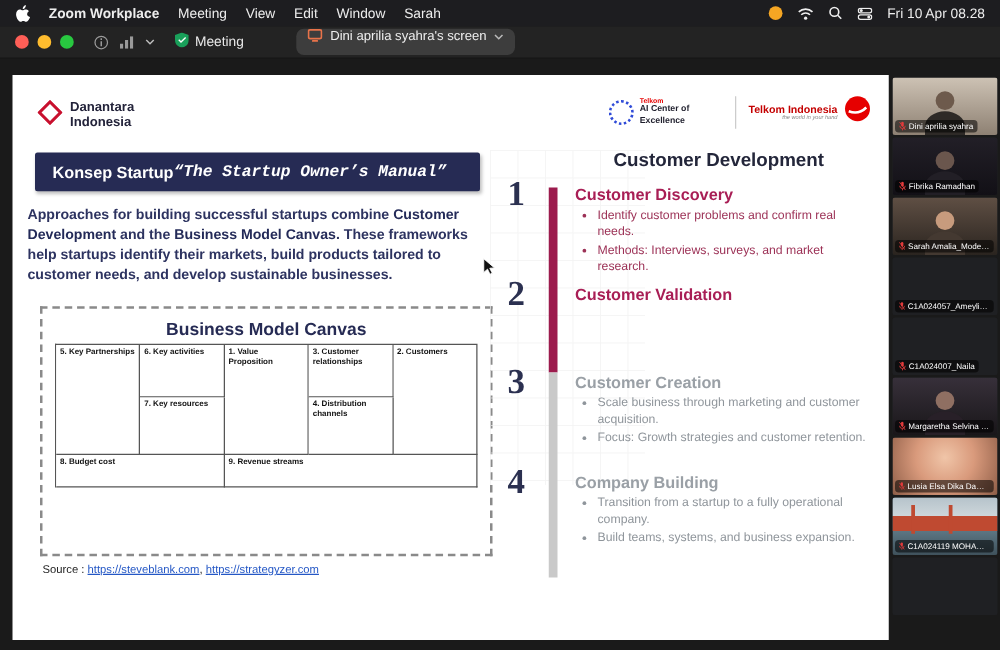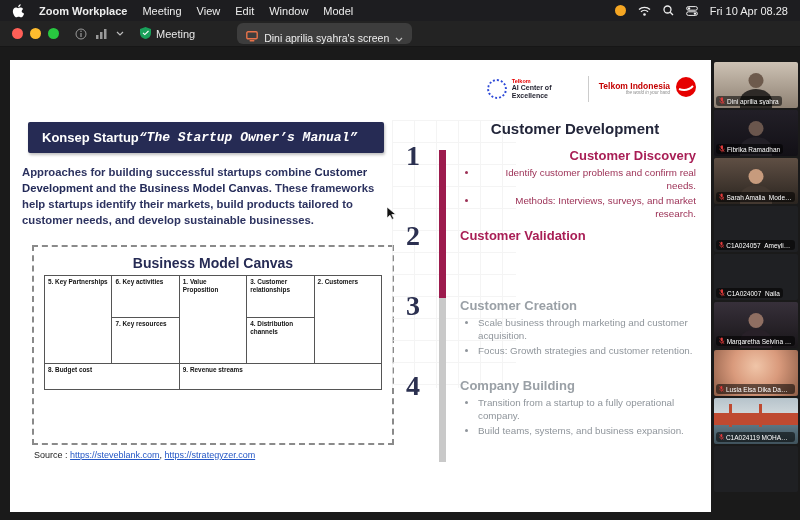--- a/index.html
+++ b/index.html
@@ -17,21 +17,21 @@
   .orange-dot { width:11px; height:11px; border-radius:50%; background:#f5a623; display:inline-block; }
   .mb-clock { white-space:nowrap; }
 
   
   .zoombar { position:absolute; top:21px; left:0; right:0; height:26px; background:#232323;
     border-bottom:1px solid #161616; display:flex; align-items:center; padding:0 12px; z-index:29; }
   .tl { width:11px; height:11px; border-radius:50%; margin-right:7px; display:inline-block; }
   .tl.red{background:#ff5f57;} .tl.yellow{background:#febc2e;} .tl.green{background:#28c840;}
   .zb-ic { display:flex; align-items:center; margin-left:9px; }
   .zb-meeting { display:flex; align-items:center; gap:5px; margin-left:16px; color:#e8e8e8; font-size:11px; }
-  .screen-tab { display:flex; align-items:flex-end; gap:6px; margin-left:42px; background:#3d3d3d;
+  .screen-tab { display:flex; align-items:flex-start; gap:6px; margin-left:42px; background:#3d3d3d;
     border-radius:6px; height:21px; padding:0 9px; color:#eee; font-size:10.5px; }
 
   
   .stage { position:absolute; top:47px; left:0; right:0; bottom:0; background:#1a1a1a; }
 
   
   .slide { position:absolute; left:10px; top:13px; width:701px; height:452px; background:#ffffff; overflow:hidden; }
 
   .logo-danantara { position:absolute; left:20px; top:20px; display:flex; align-items:center; gap:6px; }
   .ld-text { display:flex; flex-direction:column; font-weight:bold; font-size:10.5px; line-height:1.1; color:#23233a; }
@@ -77,21 +77,21 @@
     background-size:22px 22px; opacity:.7; }
   .cd-title { position:absolute; left:440px; top:60px; width:250px; text-align:center;
     font-size:15px; font-weight:bold; color:#23263a; }
   .big-num { position:absolute; left:385px; width:36px; text-align:center;
     font-family:"Liberation Serif", serif; font-size:28px; font-weight:bold; color:#2b3050; }
   .n1{top:80px;} .n2{top:160px;} .n3{top:230px;} .n4{top:310px;}
   .timeline { position:absolute; left:429px; top:90px; width:7px; }
   .tl-active { height:148px; background:#9c1b4d; }
   .tl-rest { height:164px; background:#c9c9c9; }
   .step { position:absolute; left:450px; width:236px; }
-  .s1{top:88px;text-align:right;} .s2{top:168px;} .s3{top:238px;} .s4{top:318px;}
+  .s1{top:88px;} .s2{top:168px;} .s3{top:238px;} .s4{top:318px;}
   .step-title { font-size:13px; font-weight:bold; }
   .step.active .step-title { color:#a81e55; }
   .step.inactive .step-title { color:#9aa0a6; }
   .step ul { margin-top:4px; padding-left:18px; list-style:disc; }
   .step li { font-size:9.8px; line-height:1.28; margin-bottom:3px; }
   .step.active li { color:#9c3156; }
   .step.inactive li { color:#8f959b; }
   .step li b { font-weight:bold; }
 
   .cursor { position:absolute; left:376px; top:146px; }
@@ -131,21 +131,21 @@
     <span class="mb-ic">
       <svg width="12" height="14" viewBox="0 0 14 16">
           <path fill="#ffffff" d="M11.3 8.6c0-2 1.6-2.9 1.7-3-.9-1.4-2.4-1.6-2.9-1.6-1.2-.1-2.4.7-3 .7-.6 0-1.6-.7-2.6-.7C2.9 4 1 5.5 1 8.4c0 1.8.7 3.7 1.5 4.9.7 1 1.5 2.1 2.6 2.1 1 0 1.4-.7 2.7-.7 1.2 0 1.6.7 2.7.7 1.1 0 1.8-1 2.5-2 .8-1.2 1.1-2.3 1.1-2.4-.1 0-2.8-1.1-2.8-2.4zM9.4 2.3c.5-.7.9-1.6.8-2.3-.8 0-1.7.5-2.2 1.2-.5.6-.9 1.5-.8 2.3.8.1 1.7-.5 2.2-1.2z"></path>
         </svg>
     </span>
     <span class="mb-item bold">Zoom Workplace</span>
     <span class="mb-item">Meeting</span>
     <span class="mb-item">View</span>
     <span class="mb-item">Edit</span>
     <span class="mb-item">Window</span>
-    <span class="mb-item">Model</span>
+    <span class="mb-item">Sarah</span>
   </div>
   <div class="mb-right">
     <span class="mb-ic">
         <span class="orange-dot"></span>
       </span>
     <span class="mb-ic">
       <svg width="13" height="10" viewBox="0 0 13 10">
           <path d="M1 3.5a8 8 0 0 1 11 0" stroke="#eeeeee" fill="none" stroke-width="1.3"></path>
           <path d="M3 5.8a5 5 0 0 1 7 0" stroke="#eeeeee" fill="none" stroke-width="1.3"></path>
           <circle cx="6.5" cy="8.5" r="1.3" fill="#eeeeee"></circle>
@@ -214,20 +214,31 @@
           <path d="M1 1l3 3 3-3" stroke="#bbbbbb" stroke-width="1.2" fill="none"></path>
         </svg>
     </span>
   </div>
 </div>
 
 <div class="stage">
 
   <div class="slide">
 
+    <div class="logo-danantara">
+      <span>
+        <svg width="20" height="20" viewBox="0 0 20 20">
+            <rect x="4" y="4" width="12" height="12" transform="rotate(45 10 10)" fill="none" stroke="#c8102e" stroke-width="2.4"></rect>
+          </svg>
+      </span>
+      <div class="ld-text">
+        <span>Danantara</span>
+        <span>Indonesia</span>
+      </div>
+    </div>
 
     <div class="logos-right">
       <div class="logo-aicoe">
         <span class="coe-ring"></span>
         <div class="coe-text">
           <span class="coe-small">Telkom</span>
           <span class="coe-name">AI Center of Excellence</span>
         </div>
       </div>
       <div class="logo-div"></div>

